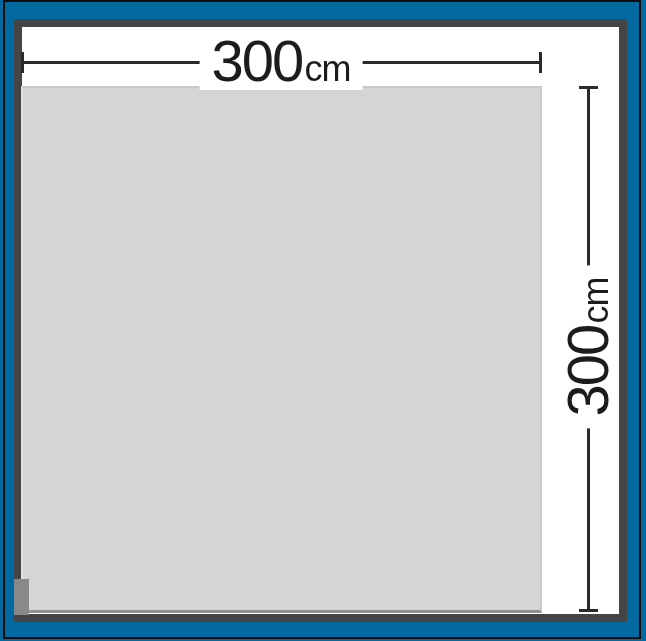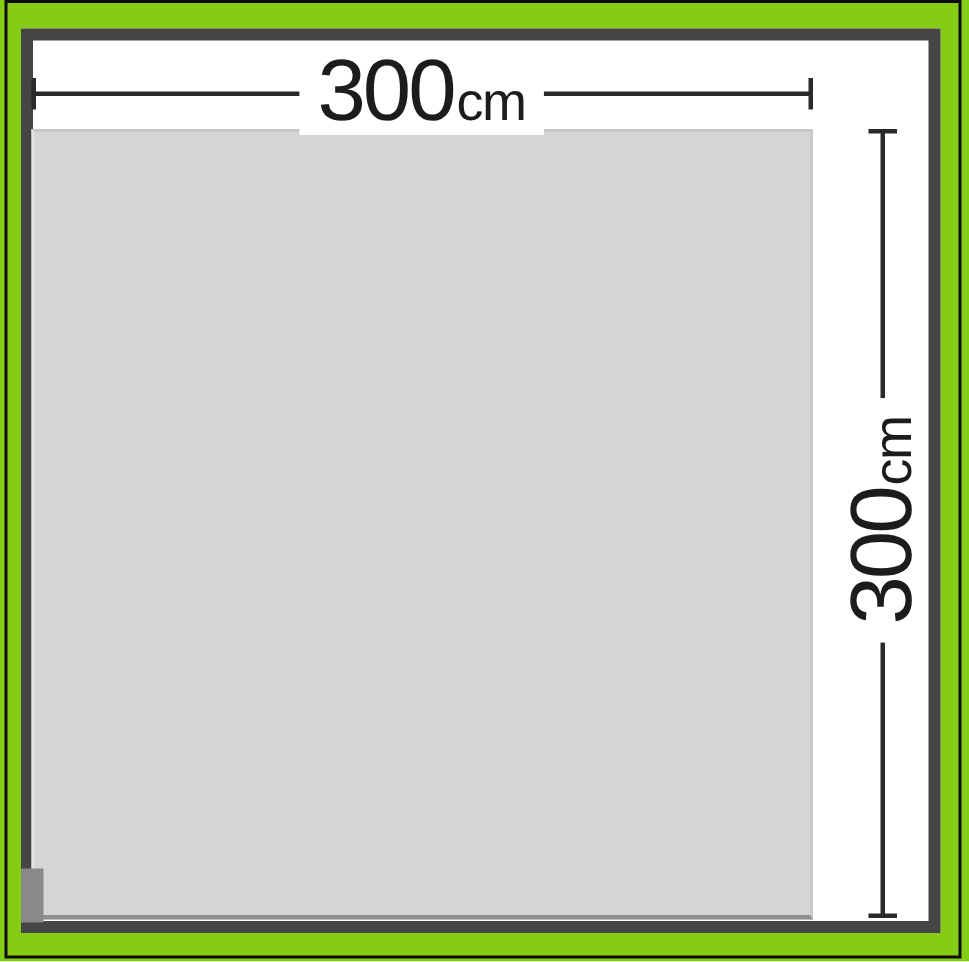--- a/index.html
+++ b/index.html
@@ -1,20 +1,20 @@
 <!DOCTYPE html>
 <html><head>
 <meta charset="utf-8">
 <style>
   html, body { margin: 0; padding: 0; background: #ffffff; }
   .canvas {
     position: relative;
     width: 646px;
     height: 641px;
-    background: #84cc16;
+    background: #0369a1;
     overflow: hidden;
     font-family: "Liberation Sans", "DejaVu Sans", sans-serif;
   }
   
   .outer-border {
     position: absolute;
     left: 3px; top: 0px;
     width: 638px; height: 639px;
     border: 2px solid #0d0d0d;
     box-sizing: border-box;

